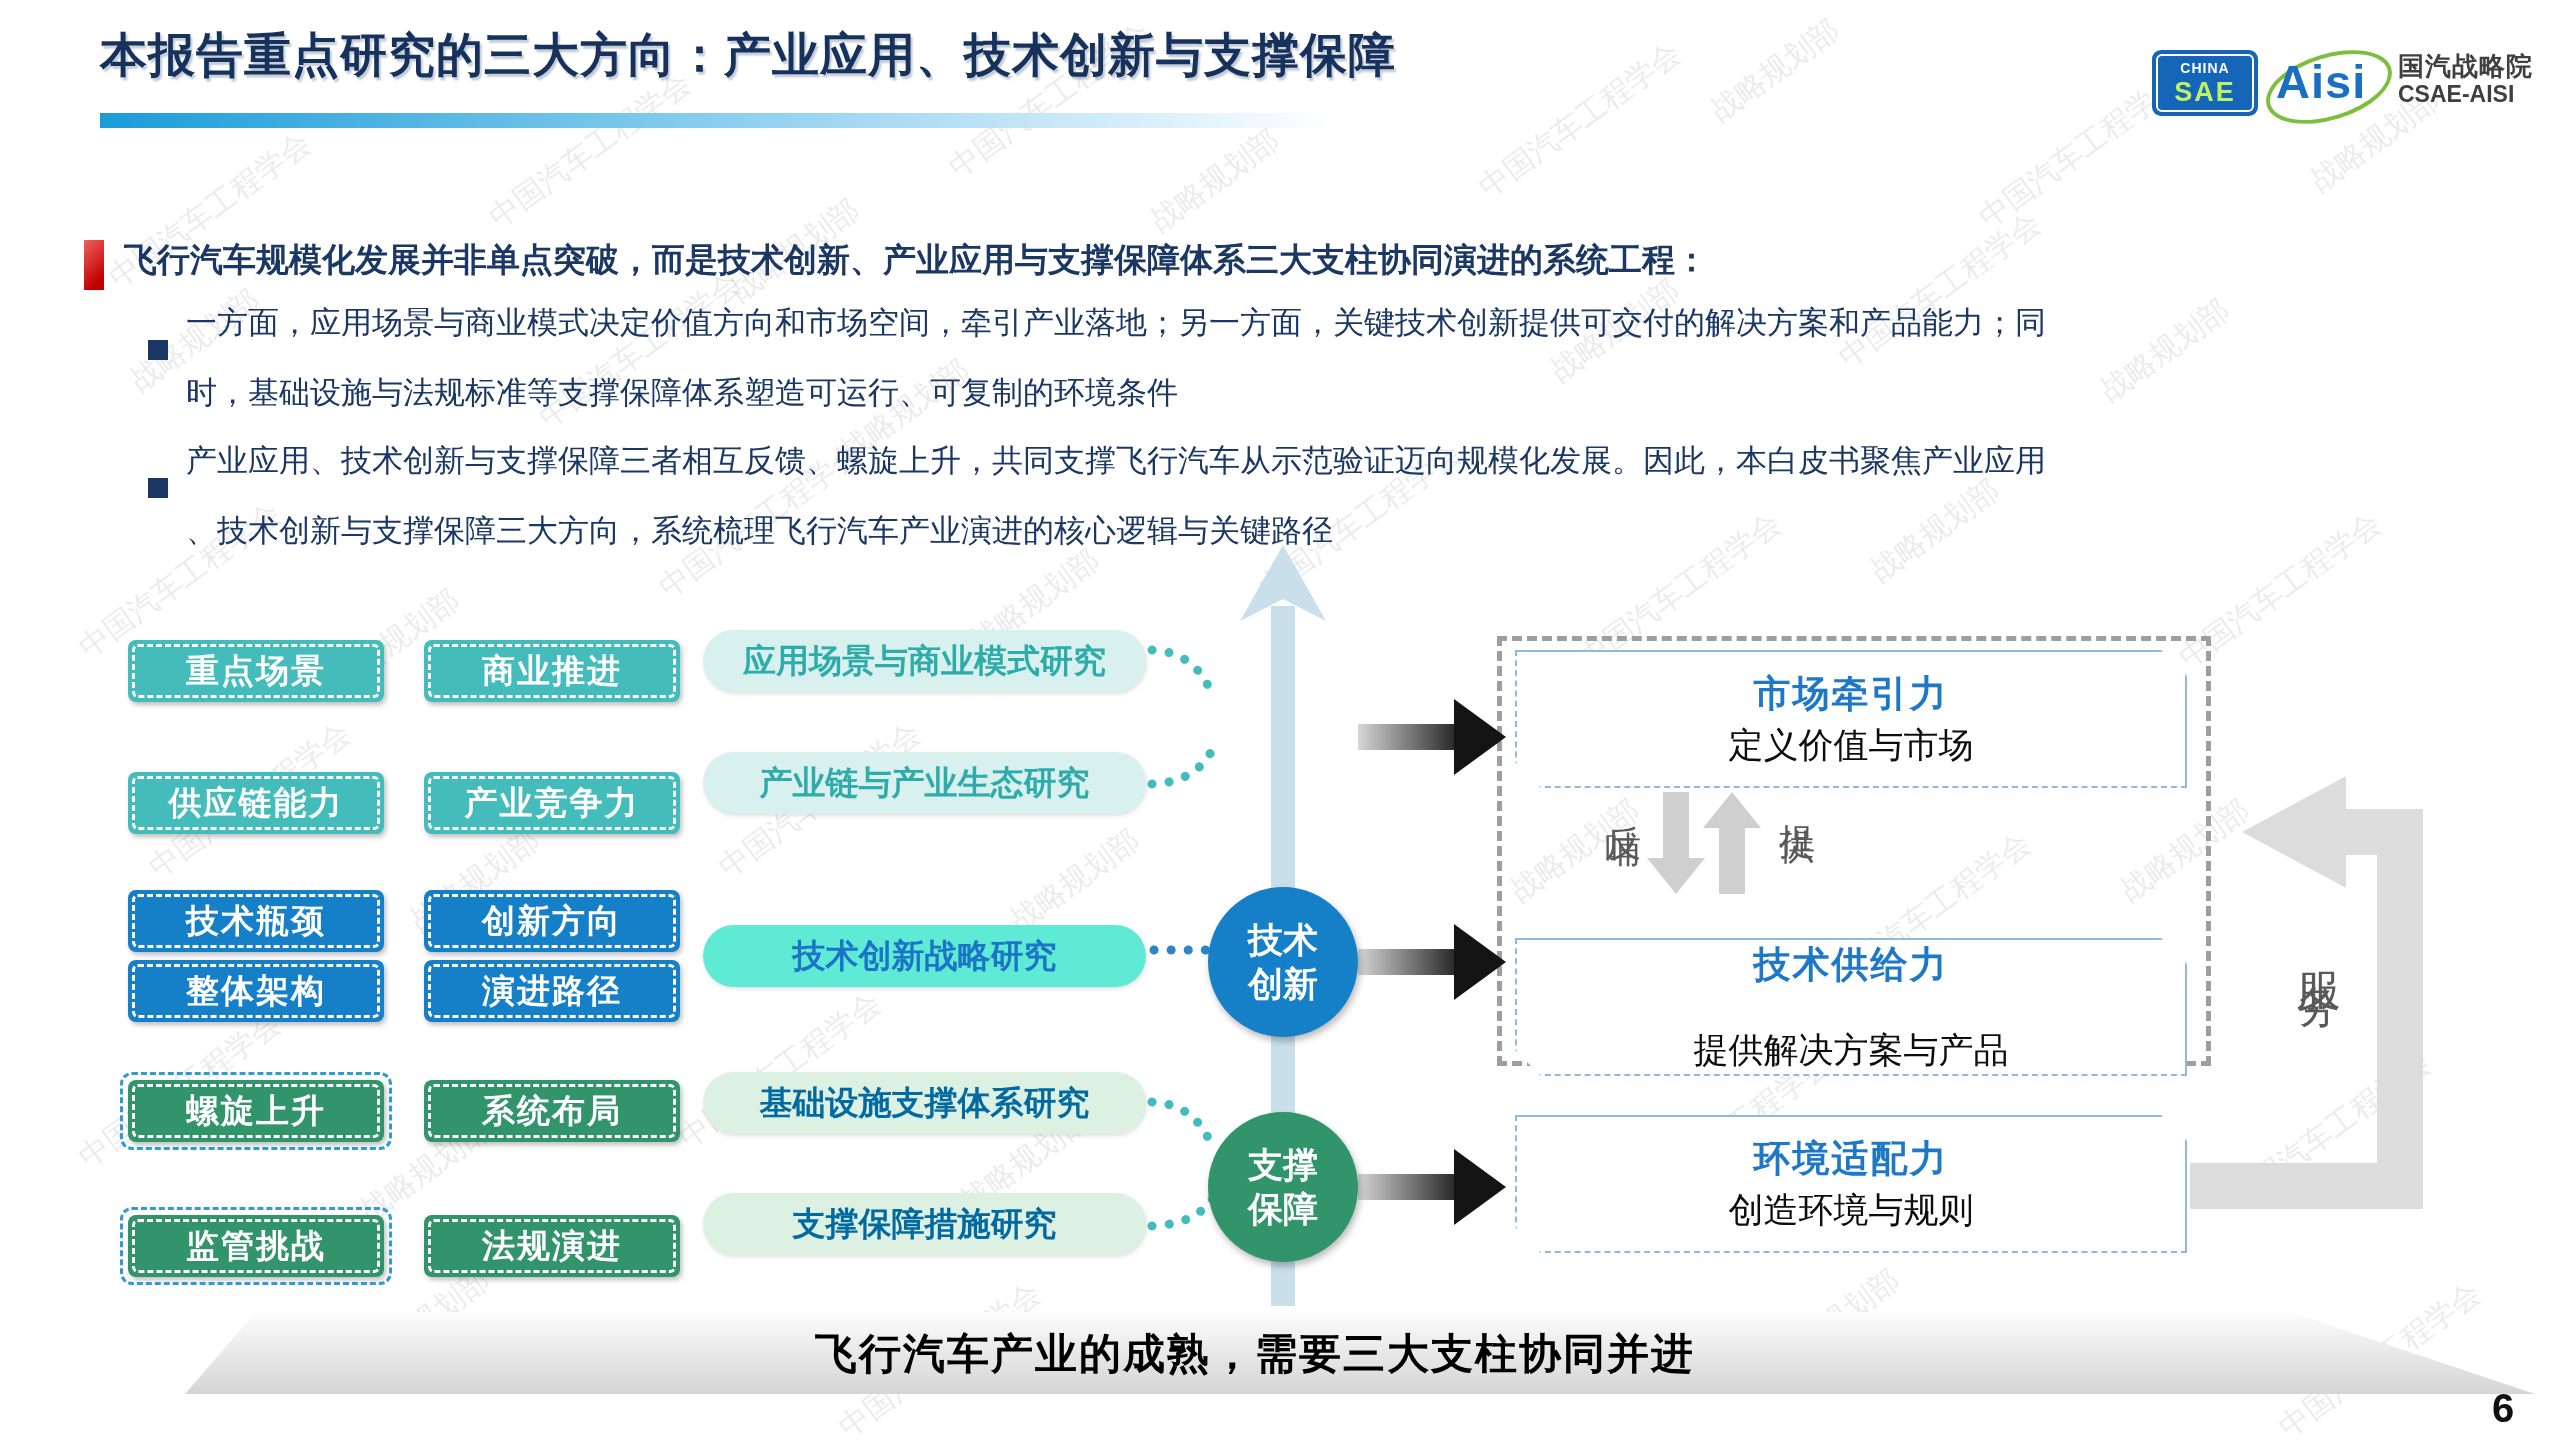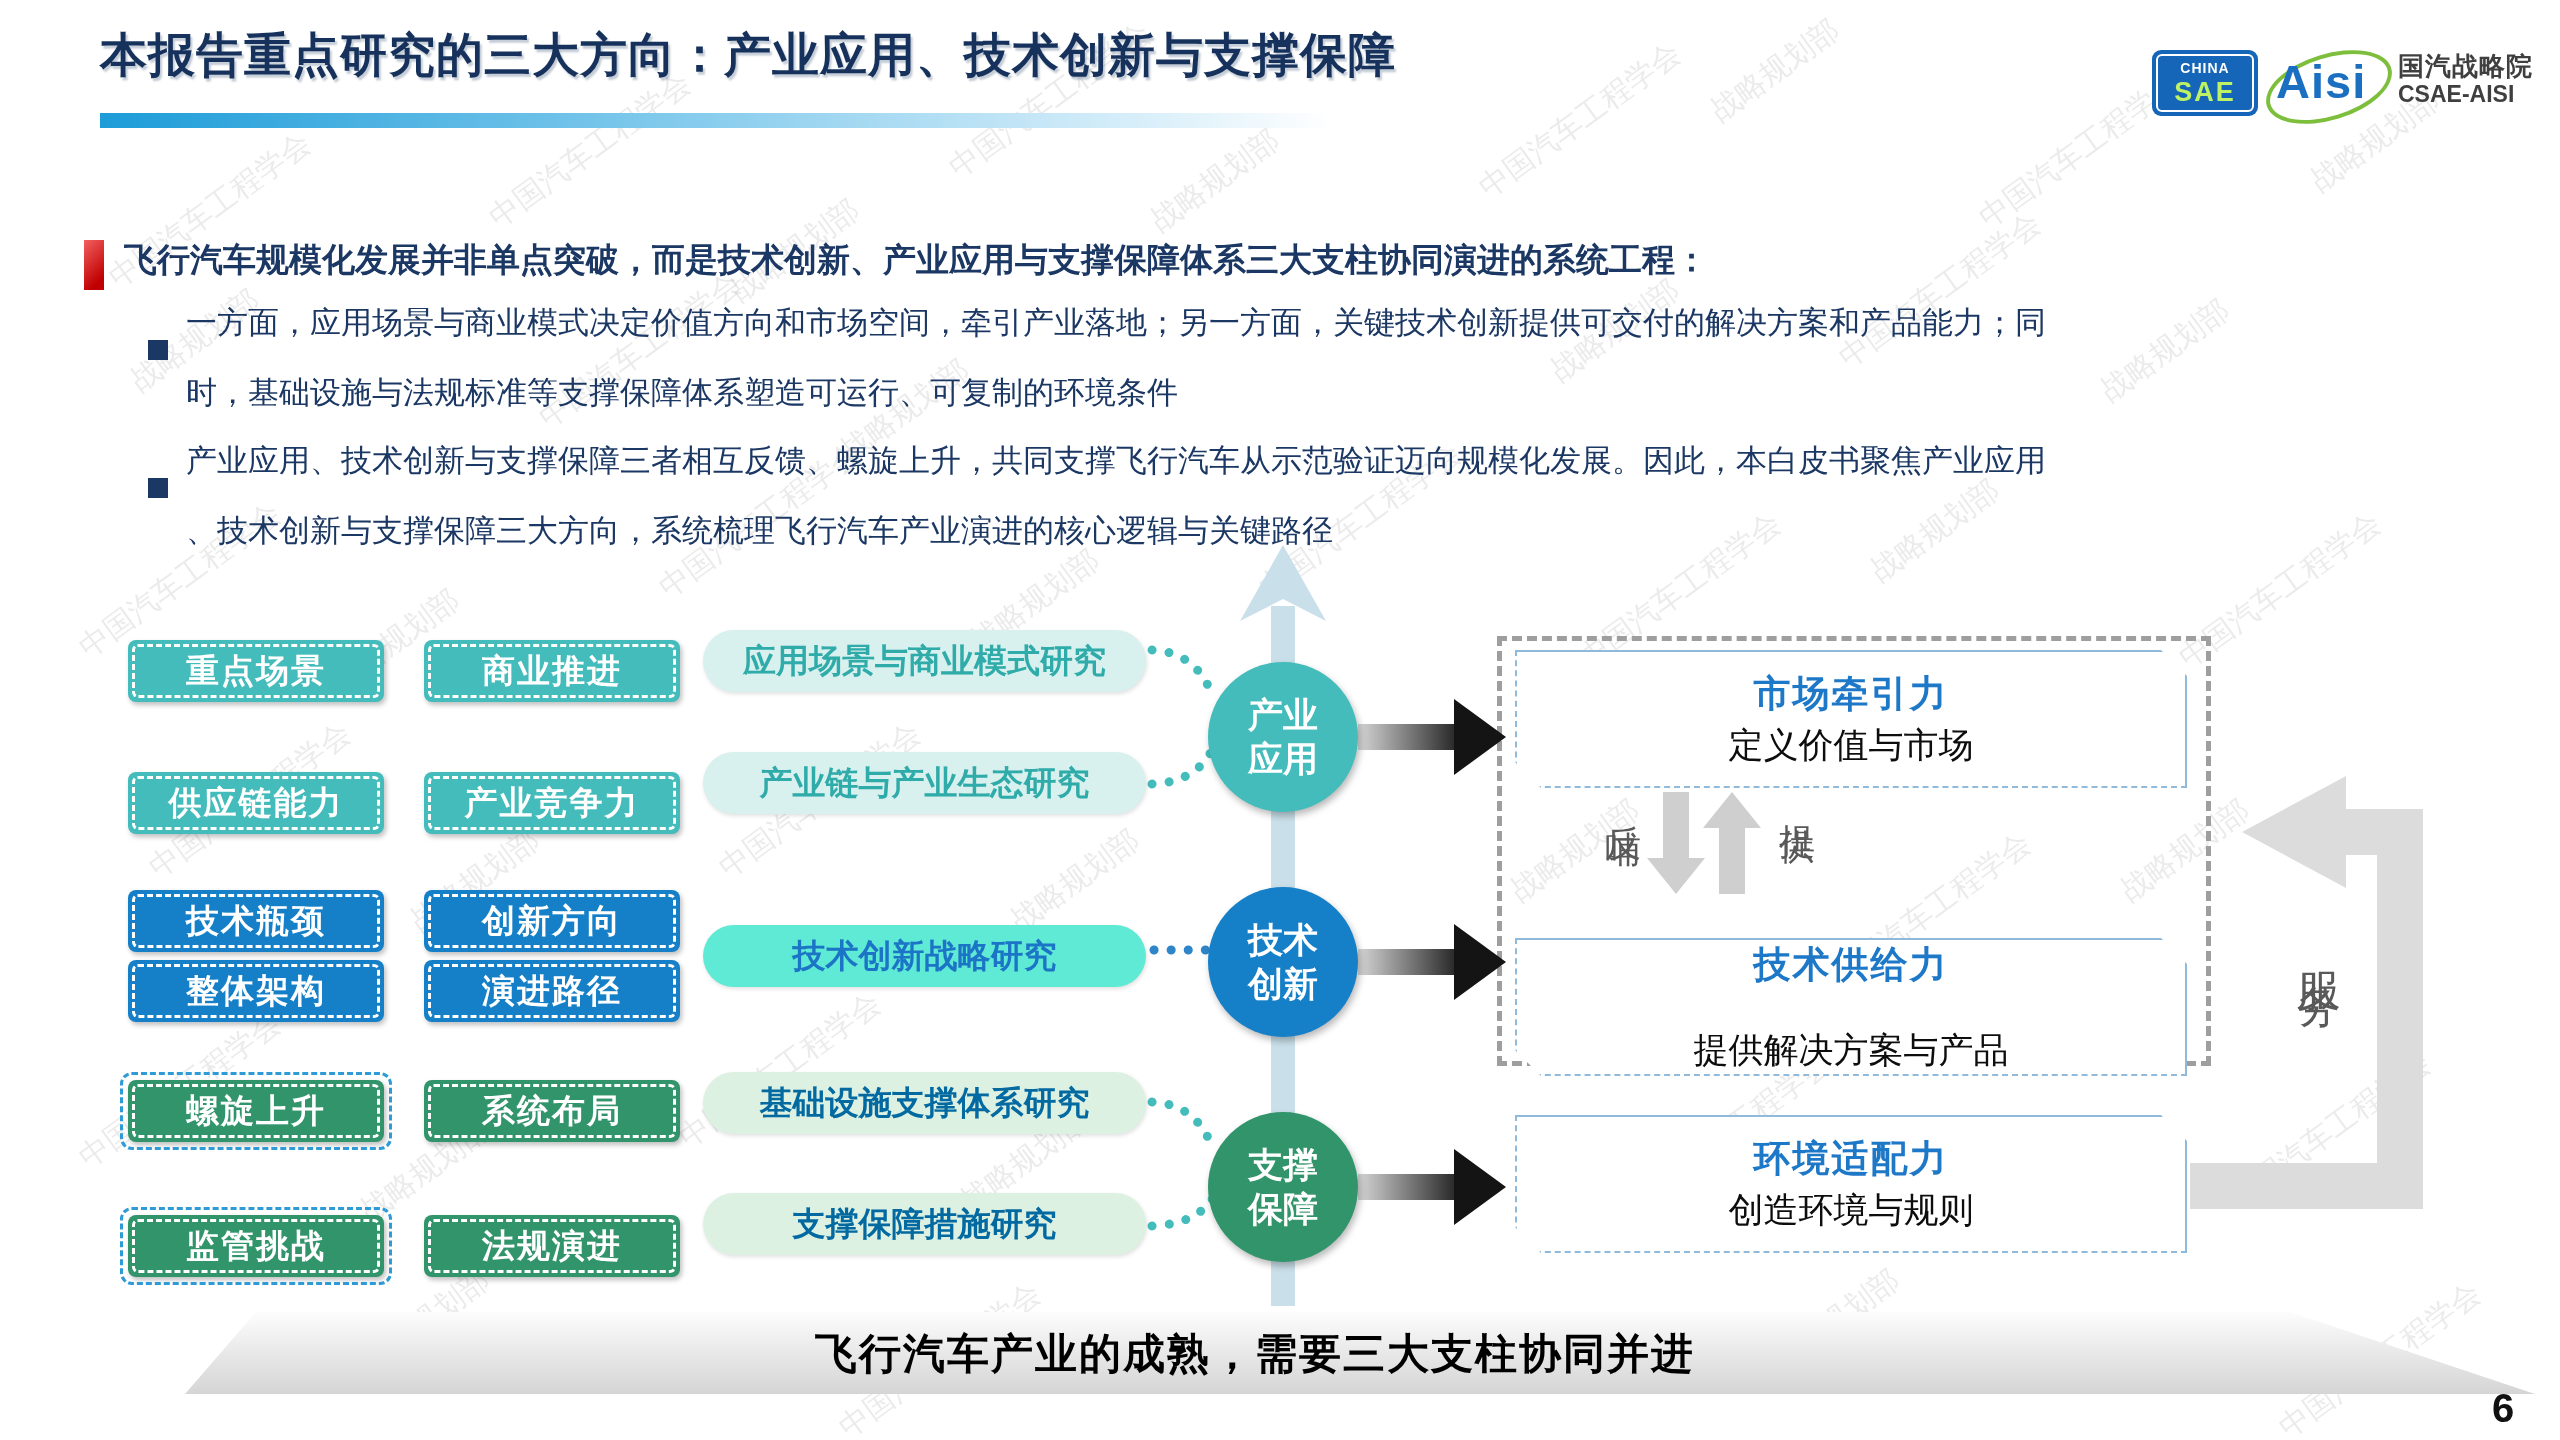--- a/index.html
+++ b/index.html
@@ -196,22 +196,20 @@
     </div>
 
   <div id="pills">
       <div class="pill teal" style="top: 630px;">应用场景与商业模式研究</div>
       <div class="pill teal" style="top: 752px;">产业链与产业生态研究</div>
       <div class="pill blue" style="top: 925px;">技术创新战略研究</div>
       <div class="pill green" style="top: 1072px;">基础设施支撑体系研究</div>
       <div class="pill green" style="top: 1193px;">支撑保障措施研究</div>
     </div>
 
-  <div class="circle teal" style="top:662px;">产业
-应用</div>
   <div class="circle blue" style="top:887px;">技术
 创新</div>
   <div class="circle green" style="top:1112px;">支撑
 保障</div>
 
   <div class="barrow" style="top:699px;">
       <div class="stem"></div>
       <div class="head"></div>
     </div>
   <div class="barrow" style="top:924px;">

